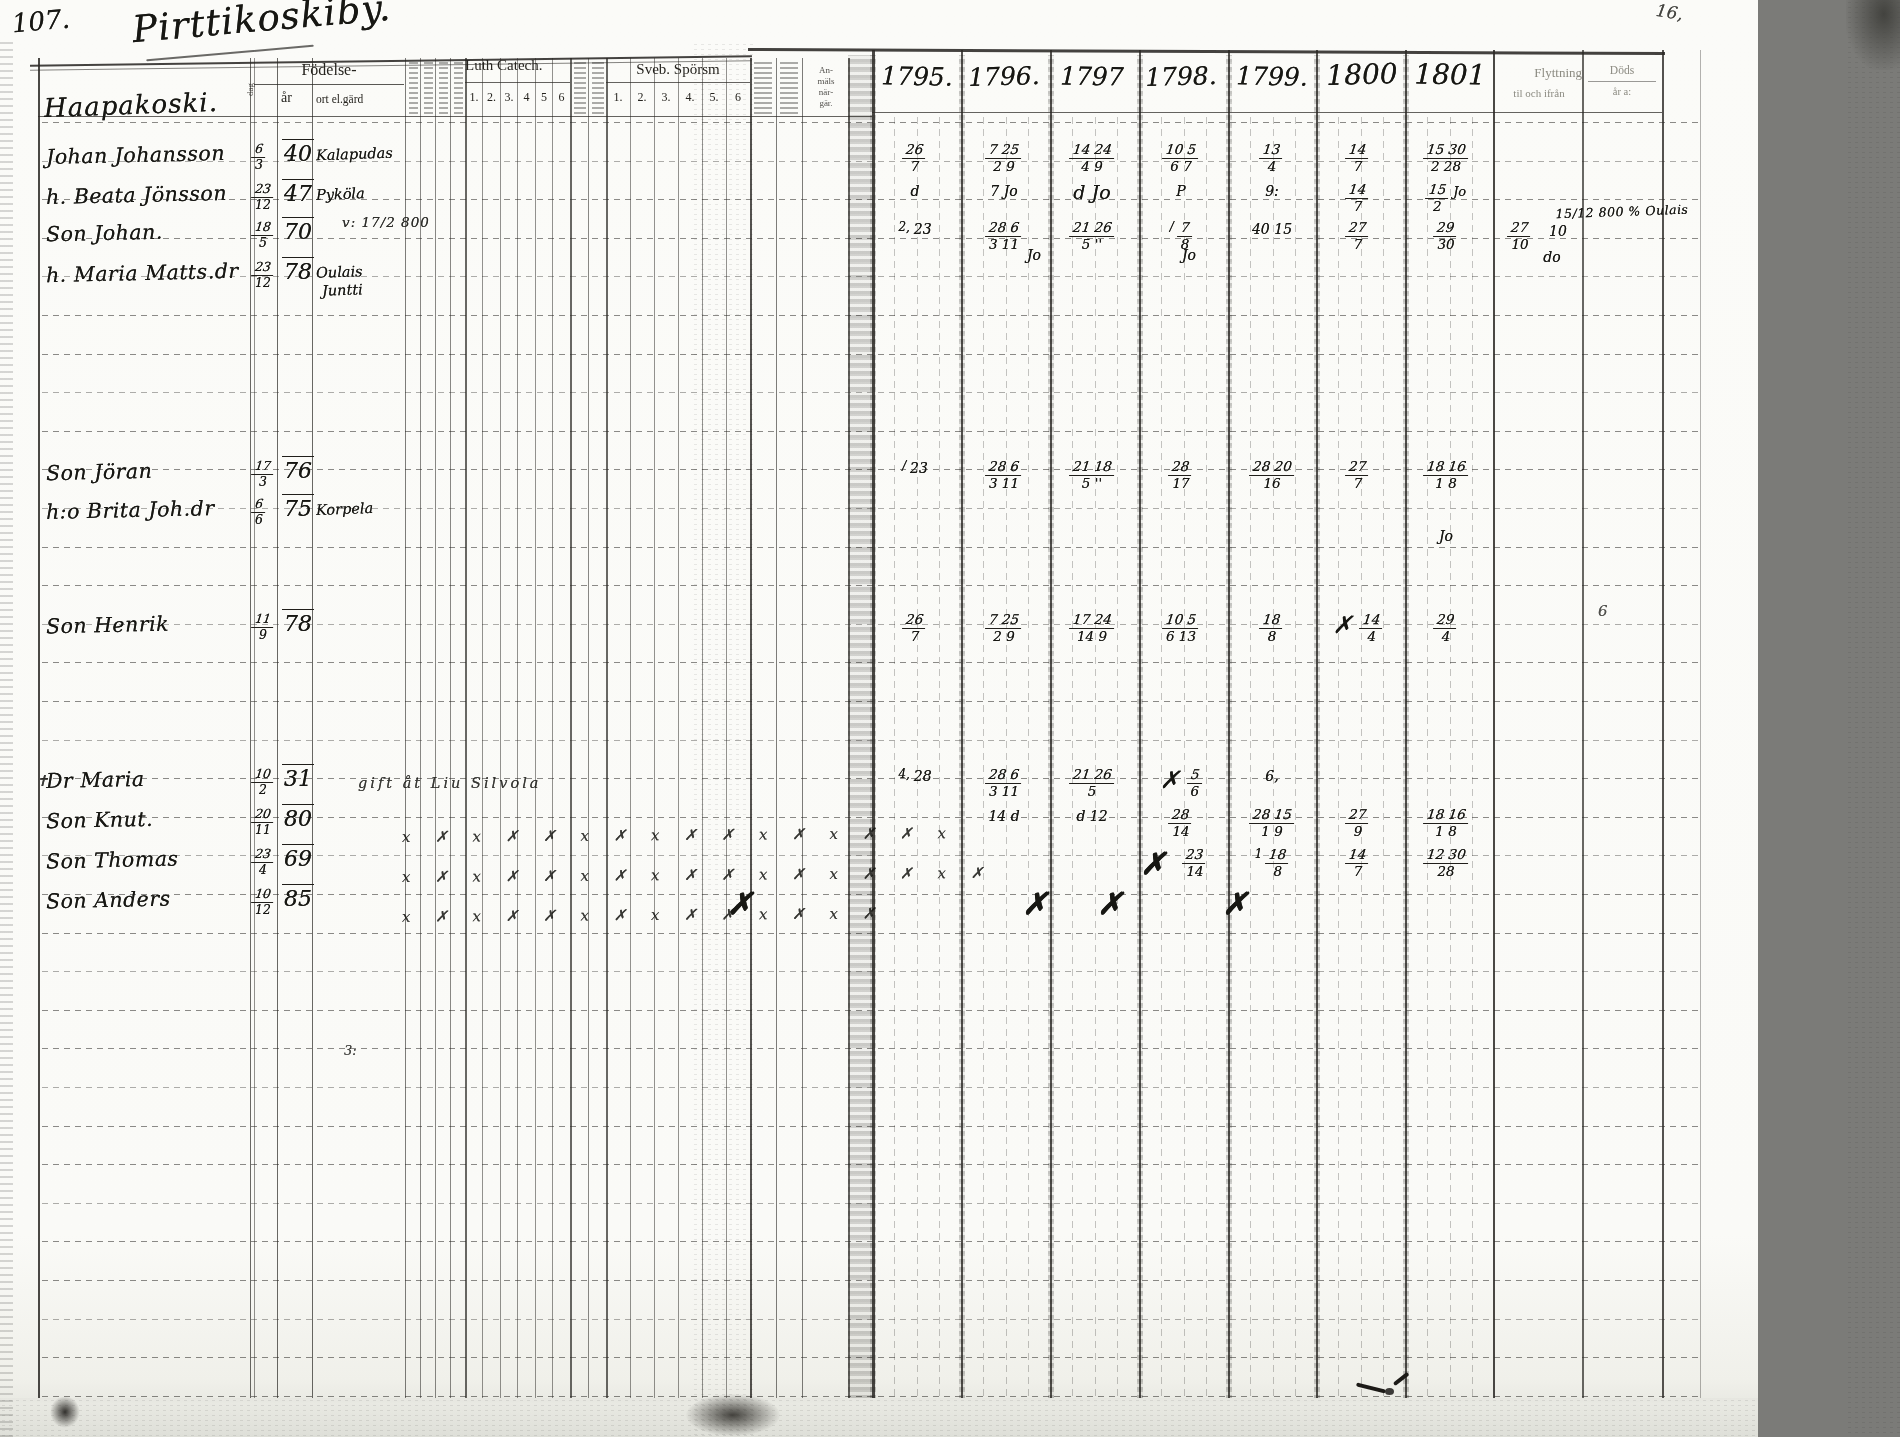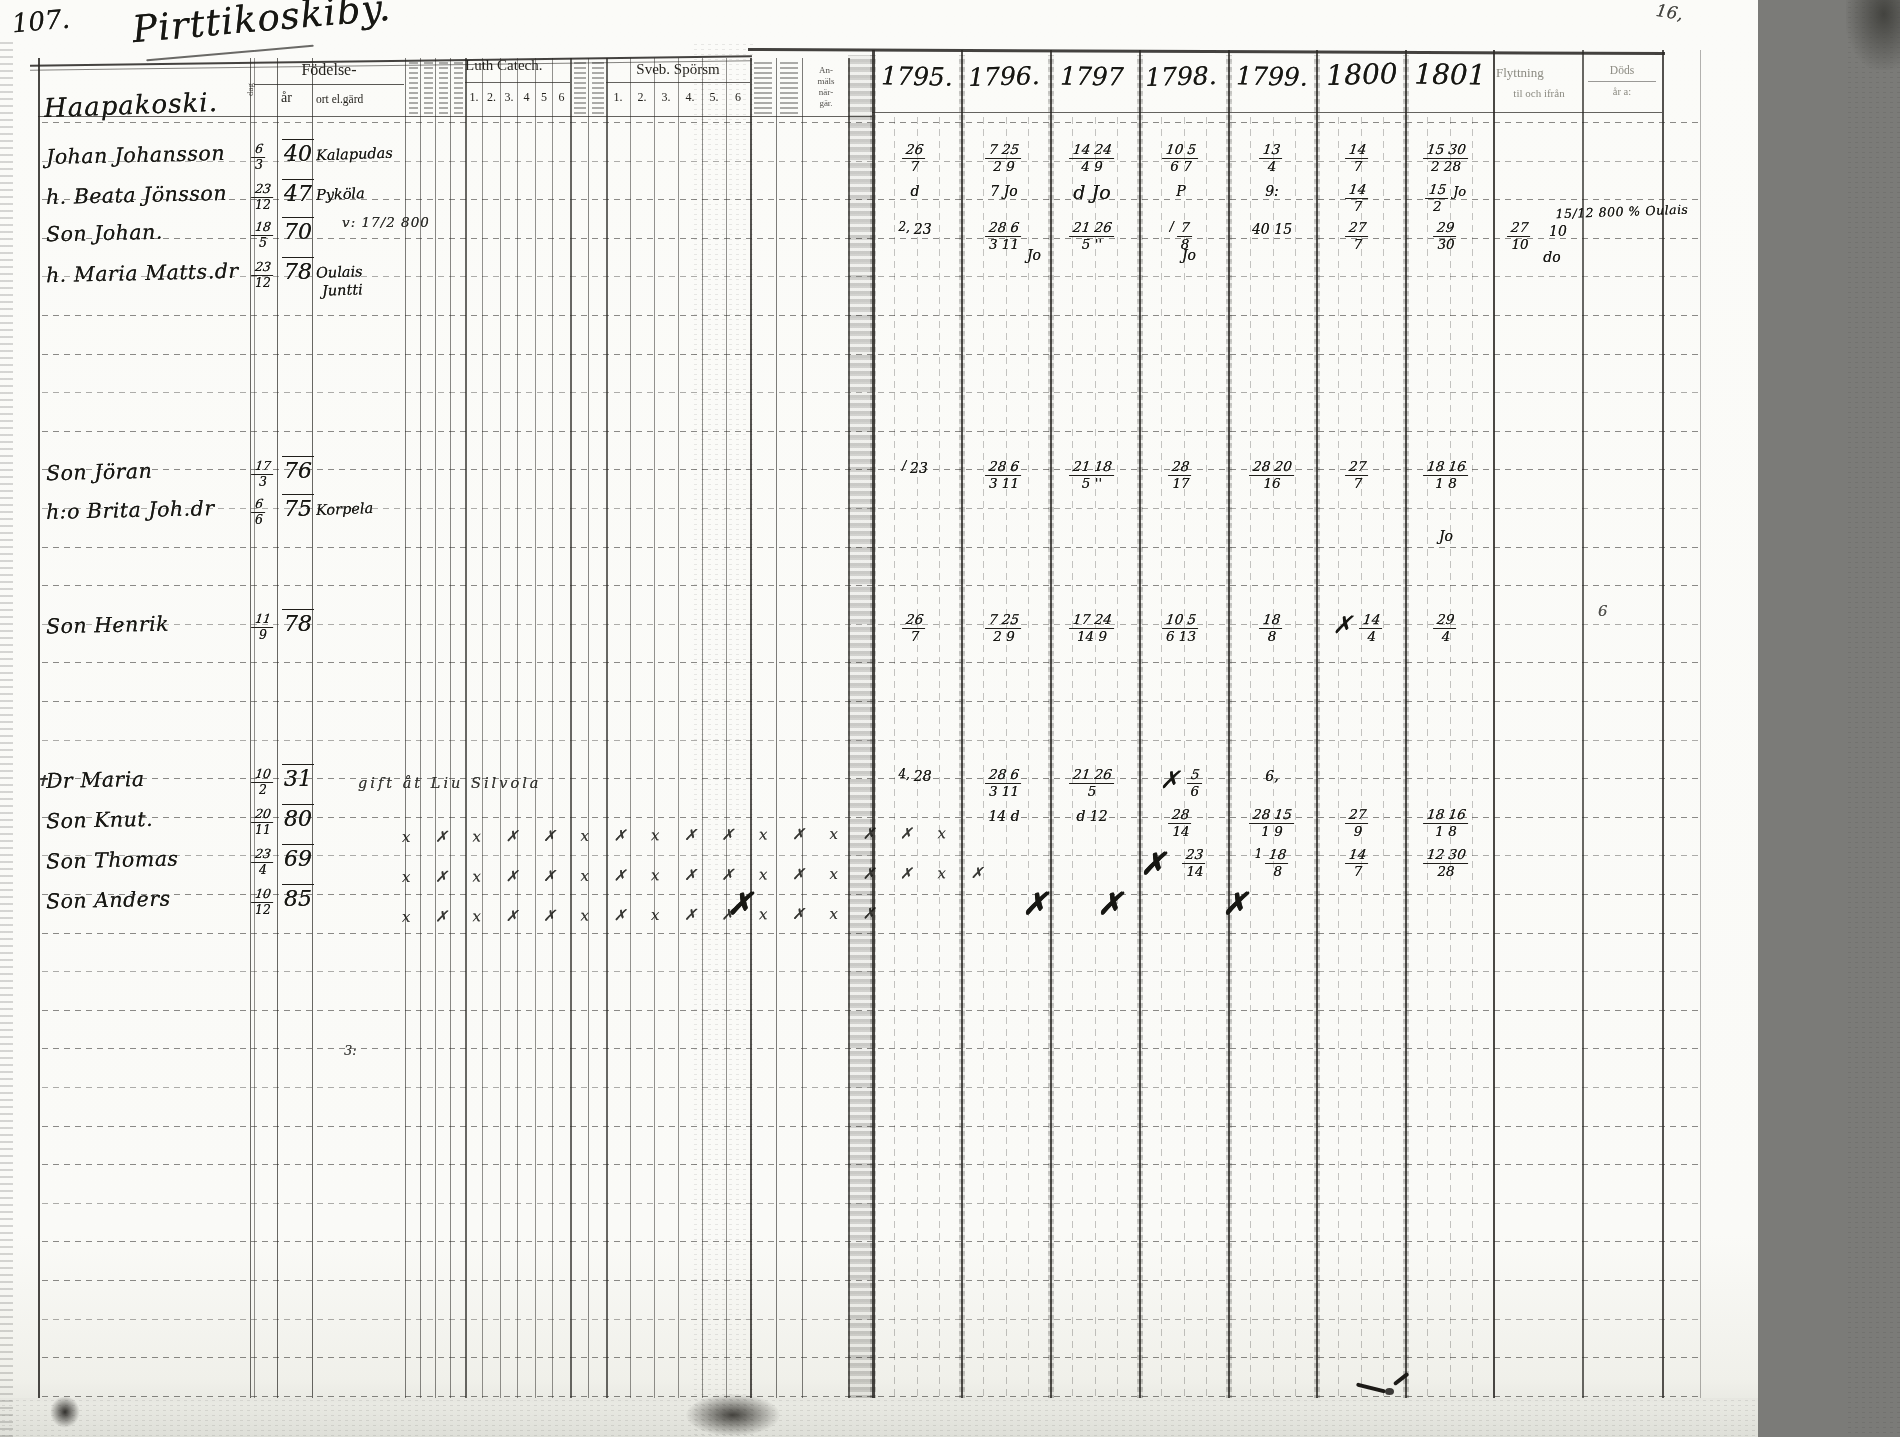--- a/index.html
+++ b/index.html
@@ -63,21 +63,21 @@
   <div class="pr" style="left:254px;top:62px;width:150px;text-align:center;font-size:16px">Födelse-</div>
   <div class="solidline" style="left:254px;top:84px;width:150px;height:1.4px;opacity:.75"></div>
   <div class="pr" style="left:246px;top:96px;font-size:9px;transform:rotate(-90deg);transform-origin:left top;opacity:.8">dag</div>
   <div class="pr" style="left:281px;top:91px;font-size:14px">år</div>
   <div class="pr" style="left:316px;top:93px;font-size:11.5px">ort el.gärd</div>
   <div class="pr" style="left:465px;top:58px;width:85px;text-align:left;font-size:15px">Luth Catech.</div>
   <div class="solidline" style="left:465px;top:82px;width:105px;height:1.2px;opacity:.7"></div>
   <div class="pr" style="left:604px;top:62px;width:148px;text-align:center;font-size:15px">Sveb. Spörsm</div>
   <div class="solidline" style="left:606px;top:82px;width:144px;height:1.2px;opacity:.7"></div>
 
-  <div class="pr faded" style="left:1496px;top:66px;width:86px;text-align:left;font-size:13px">Flyttning</div>
+  <div class="pr faded" style="left:1496px;top:66px;width:86px;text-align:right;font-size:13px">Flyttning</div>
   <div class="pr faded" style="left:1496px;top:88px;width:86px;text-align:center;font-size:11px">til och ifrån</div>
   <div class="pr faded" style="left:1586px;top:64px;width:72px;text-align:center;font-size:11.5px">Döds</div>
   <div class="pr faded" style="left:1586px;top:86px;width:72px;text-align:center;font-size:10.5px">år a:</div>
   <div class="solidline" style="left:1588px;top:81px;width:68px;height:1px;opacity:.45"></div>
 
   <div class="hw" style="left:1656px;top:4px;font-size:17px;transform:rotate(9deg);opacity:.8">16,</div>
   <div class="hw" style="left:1598px;top:604px;font-size:15px;opacity:.75">6</div>
   <div class="hw" style="left:344px;top:1044px;font-size:13px;opacity:.8">3:</div>
 
   <div id="grid">

